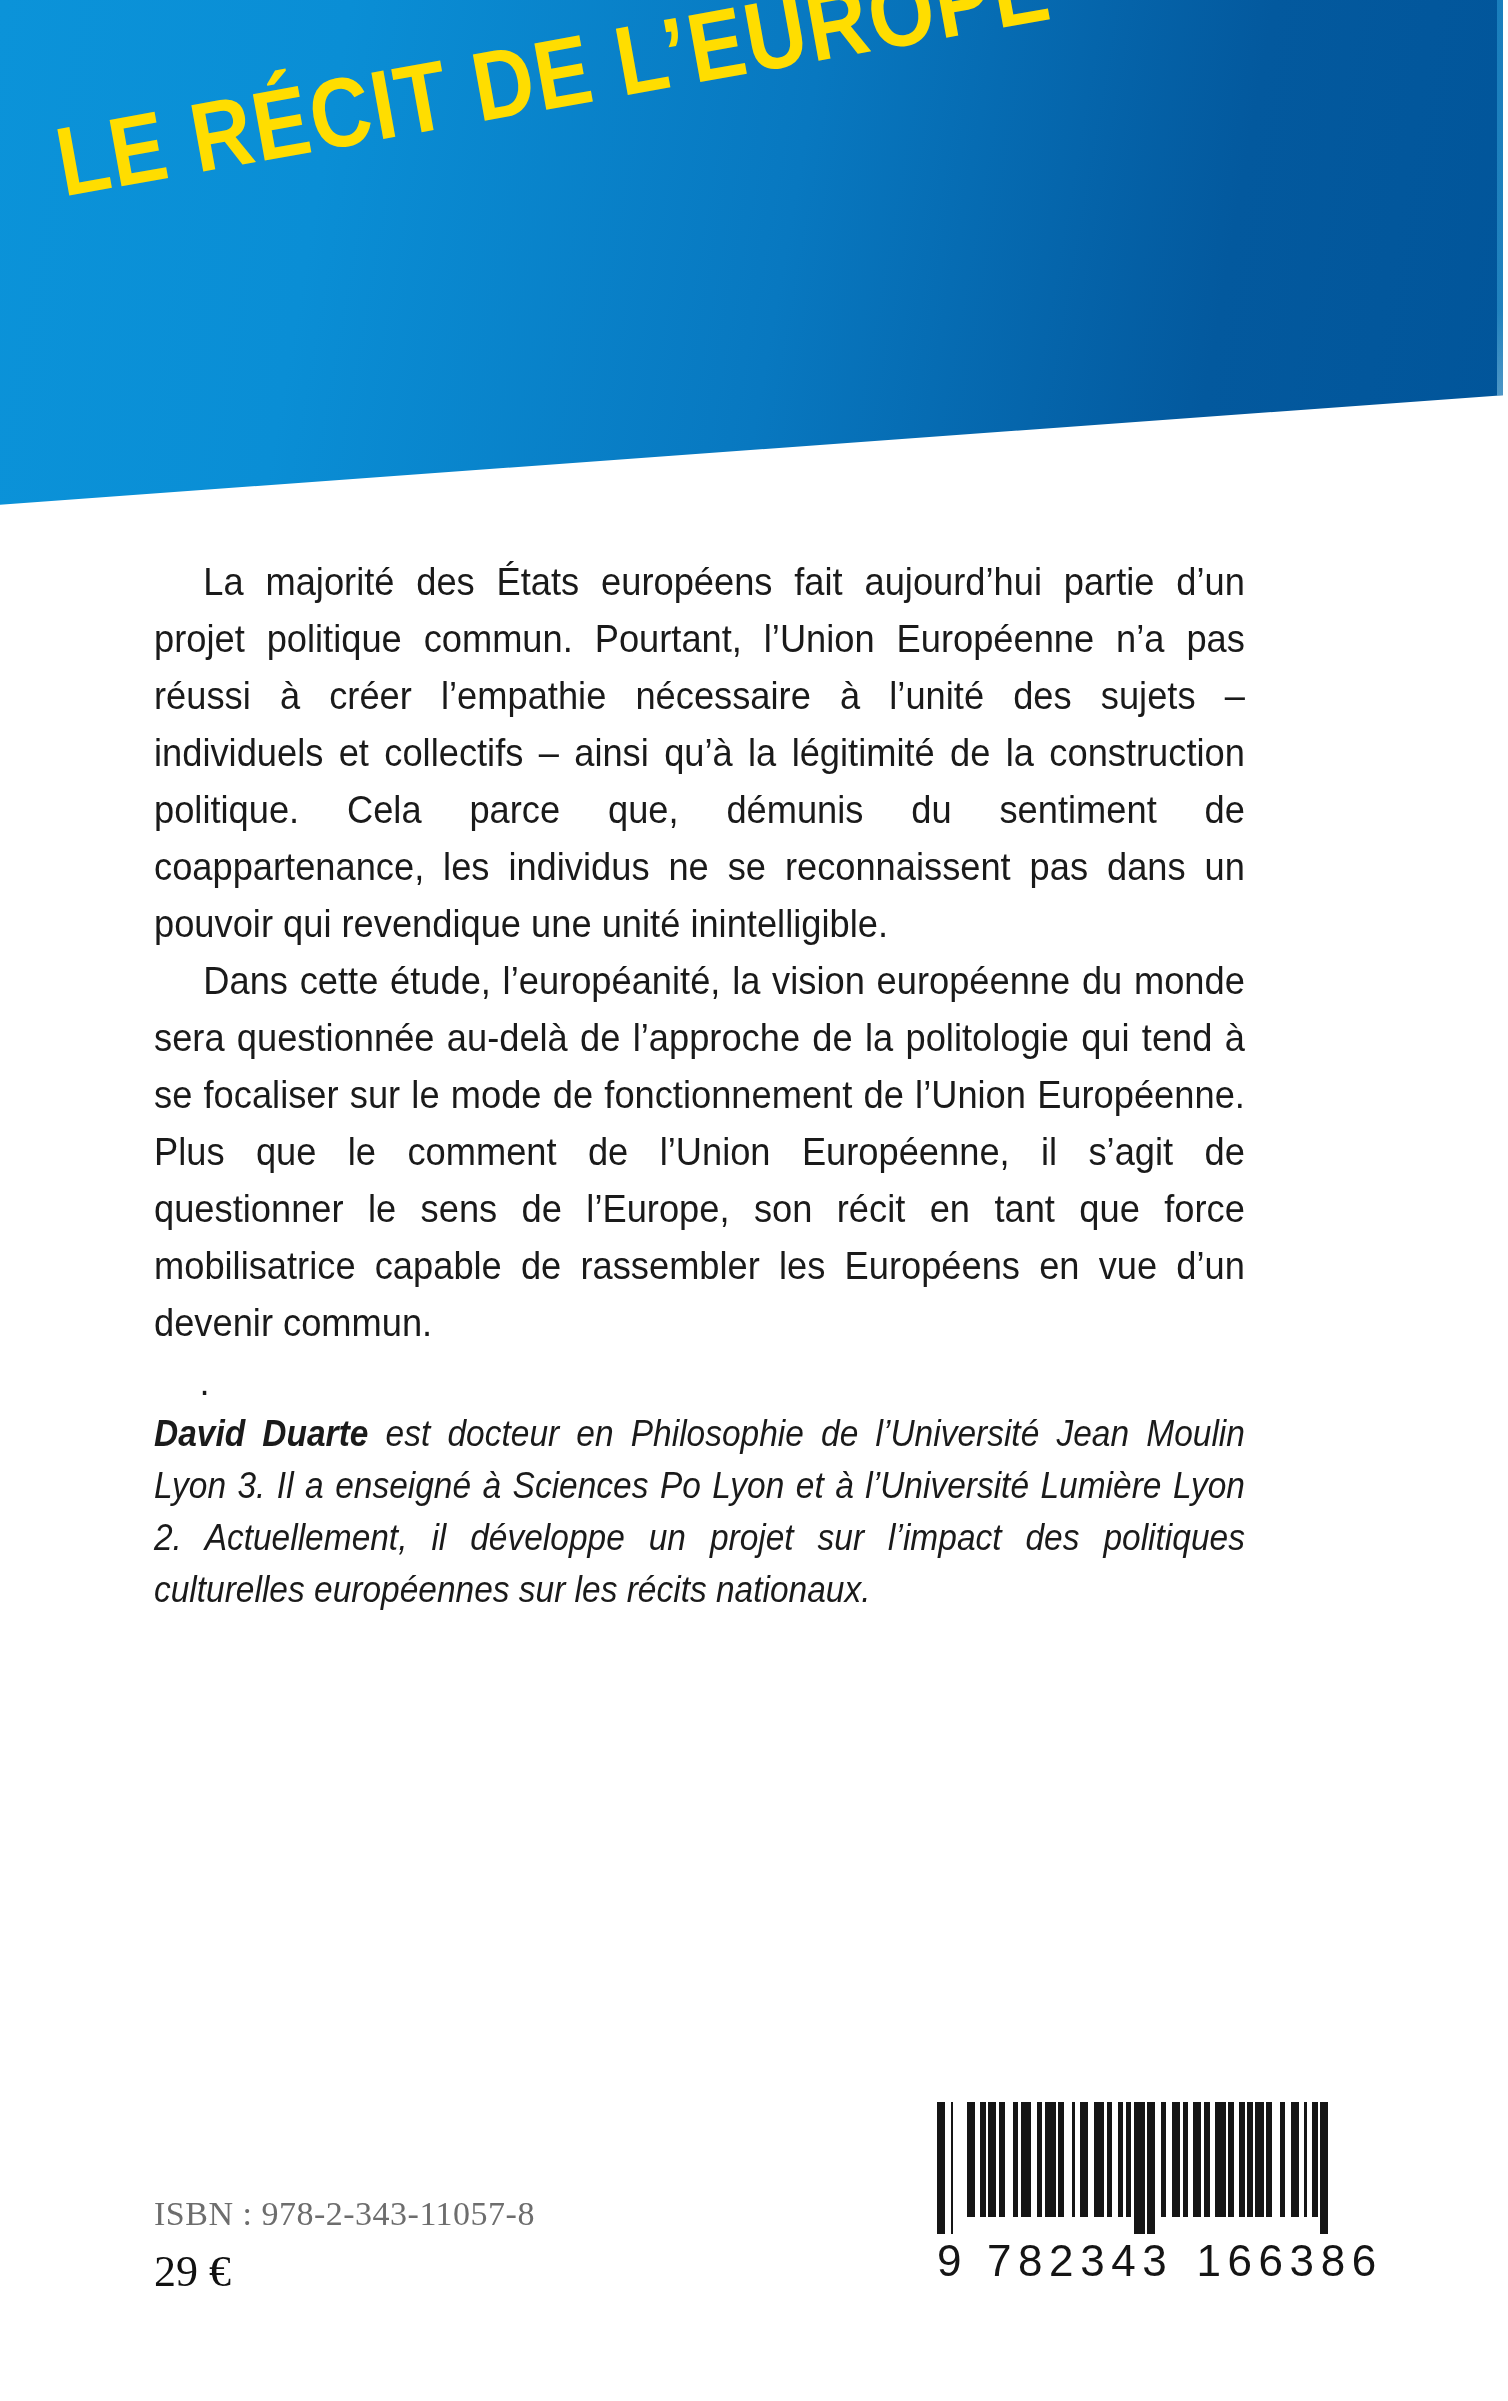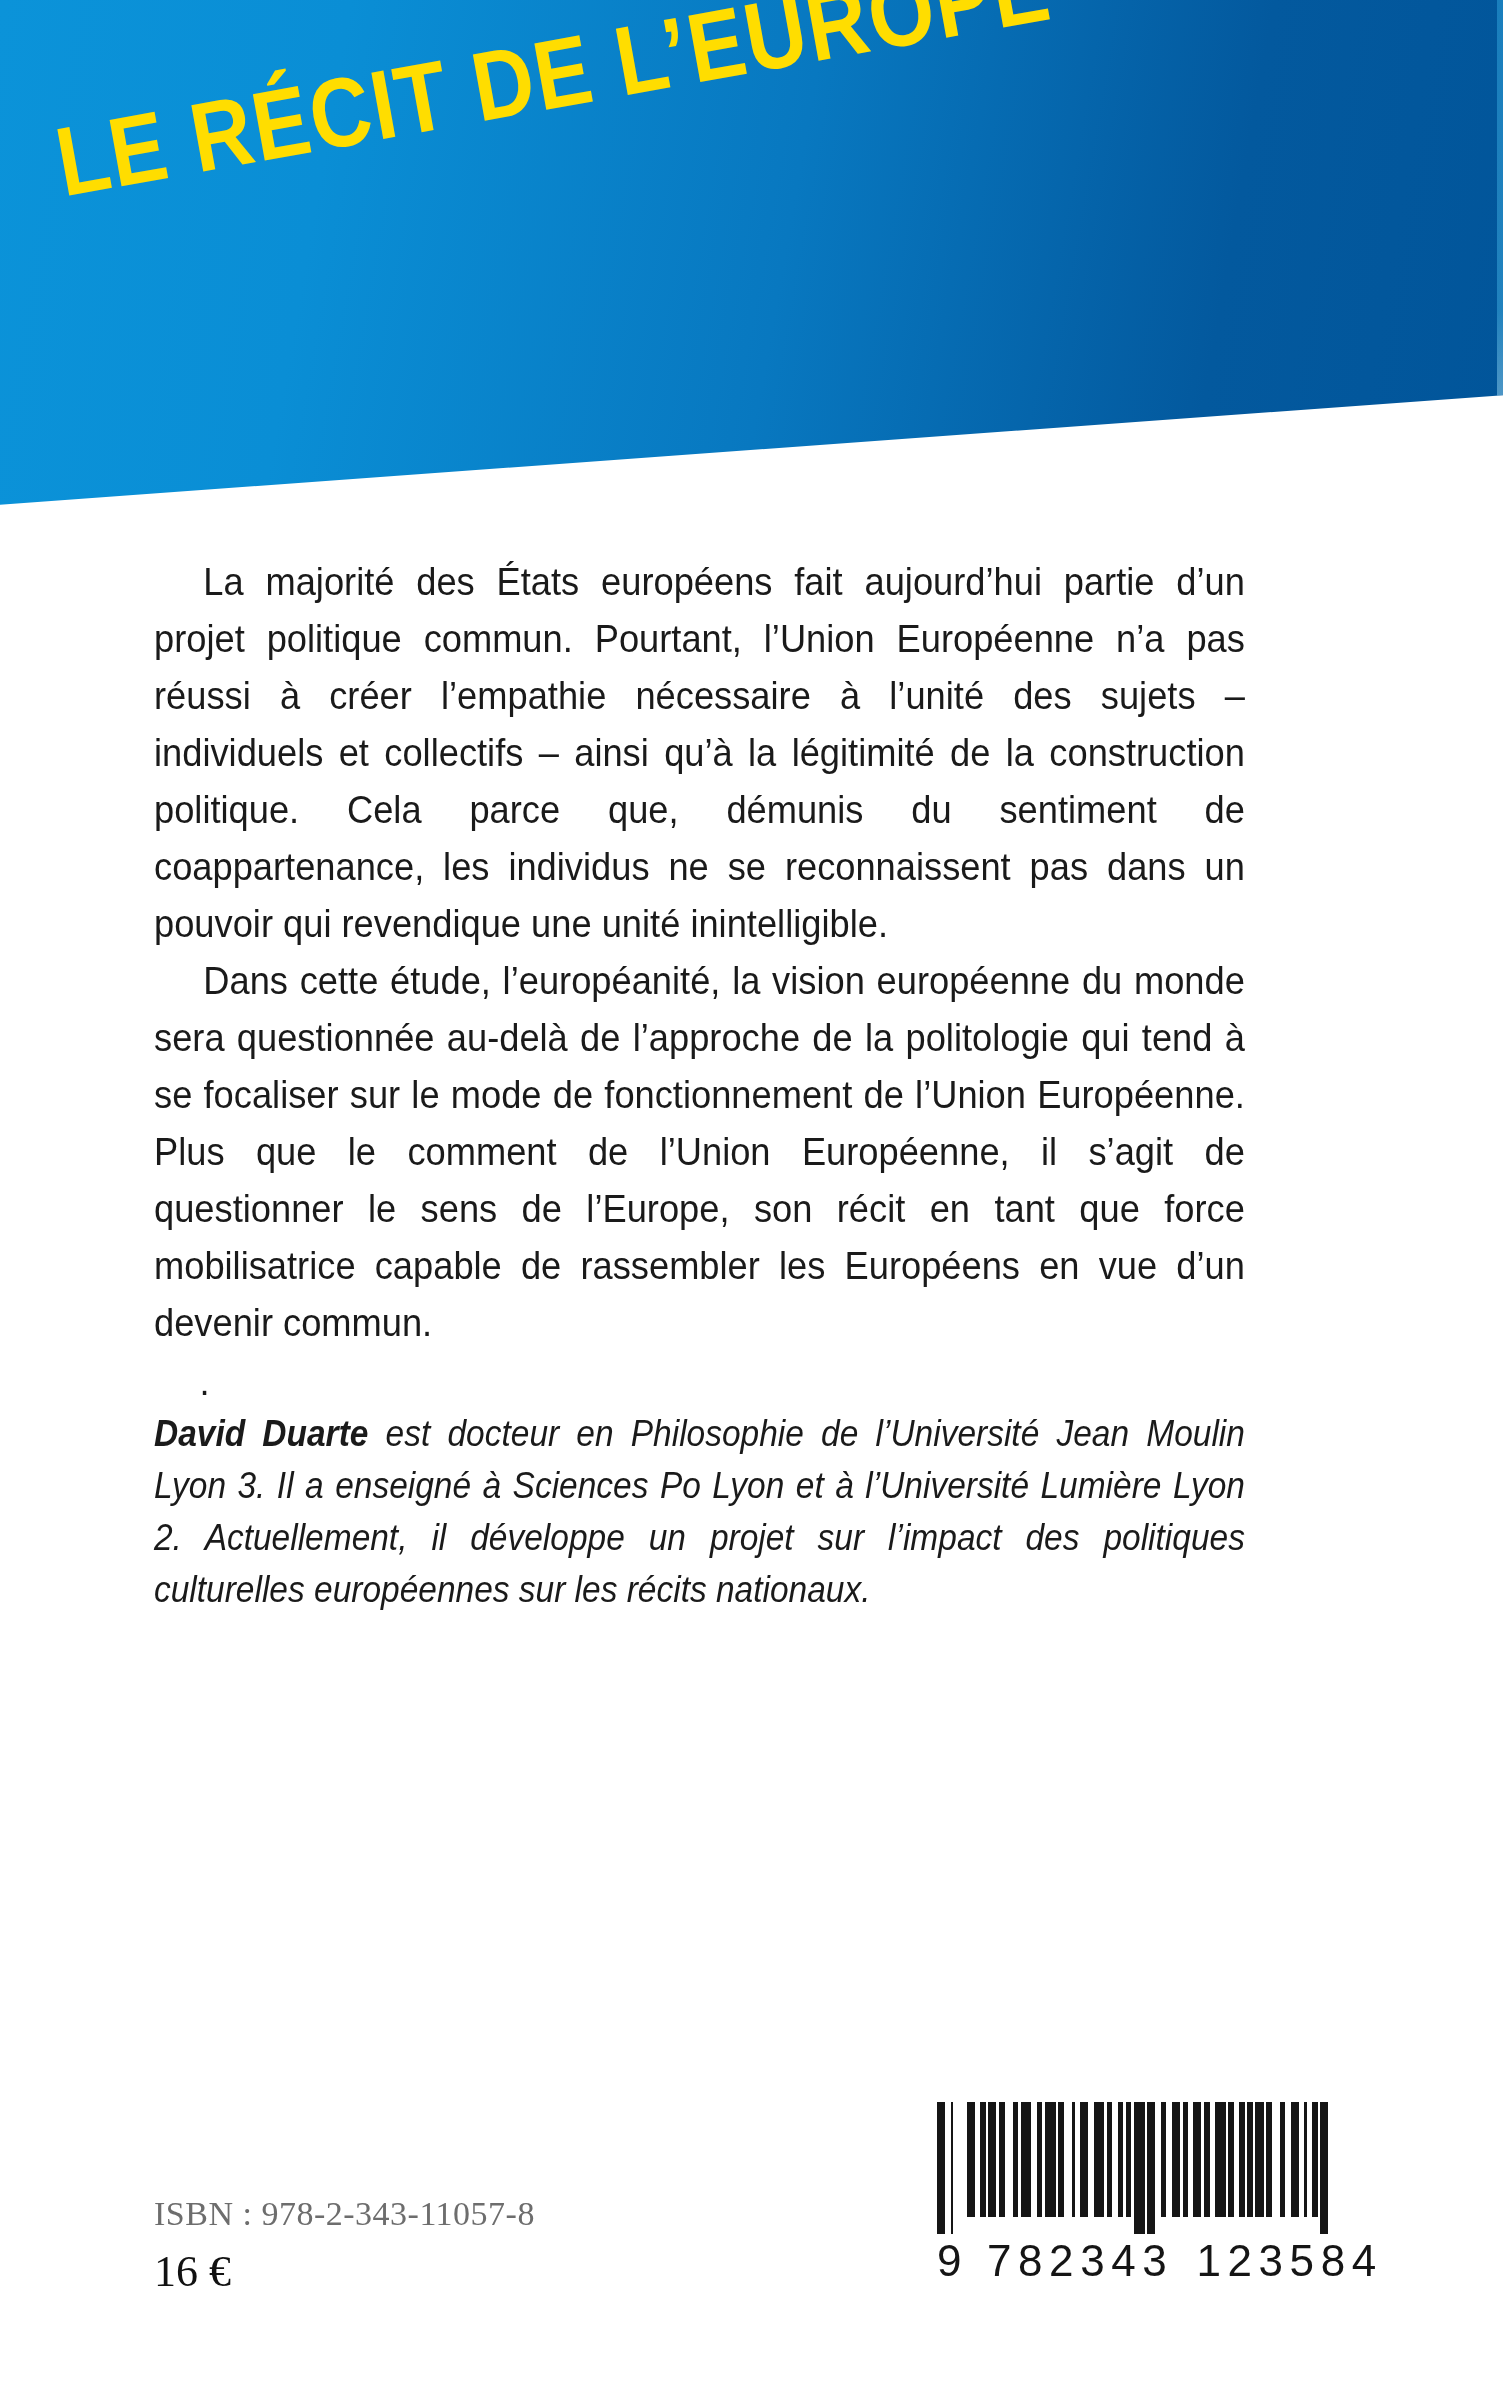--- a/index.html
+++ b/index.html
@@ -177,21 +177,21 @@
     <p>La majorité des États européens fait aujourd’hui partie d’un projet politique commun. Pourtant, l’Union Européenne n’a pas réussi à créer l’empathie nécessaire à l’unité des sujets – individuels et collectifs – ainsi qu’à la légitimité de la construction politique. Cela parce que, démunis du sentiment de coappartenance, les individus ne se reconnaissent pas dans un pouvoir qui revendique une unité inintelligible.</p>
     <p>Dans cette étude, l’européanité, la vision européenne du monde sera questionnée au-delà de l’approche de la politologie qui tend à se focaliser sur le mode de fonctionnement de l’Union Européenne. Plus que le comment de l’Union Européenne, il s’agit de questionner le sens de l’Europe, son récit en tant que force mobilisatrice capable de rassembler les Européens en vue d’un devenir commun.</p>
     <p class="stray">.</p>
   </div>
 
   <div class="author-note">
     <span class="author-name">David Duarte</span><span> est docteur en Philosophie de l’Université Jean Moulin Lyon 3. Il a enseigné à Sciences Po Lyon et à l’Université Lumière Lyon 2. Actuellement, il développe un projet sur l’impact des politiques culturelles européennes sur les récits nationaux.</span>
   </div>
 
   <div class="isbn">ISBN : 978-2-343-11057-8</div>
-  <div class="price">16 €</div>
+  <div class="price">29 €</div>
 
   <div class="barcode-block">
     <div class="bars" id="barcode-bars">
         <span style="width: 8.8px; height: 132px; background: rgb(21, 21, 21);"></span>
         <span style="width: 5.9px; height: 132px; background: transparent;"></span>
         <span style="width: 2.9px; height: 132px; background: rgb(21, 21, 21);"></span>
         <span style="width: 14.7px; height: 115px; background: transparent;"></span>
         <span style="width: 8.8px; height: 115px; background: rgb(21, 21, 21);"></span>
         <span style="width: 5.9px; height: 115px; background: transparent;"></span>
         <span style="width: 5.9px; height: 115px; background: rgb(21, 21, 21);"></span>
@@ -255,18 +255,18 @@
         <span style="width: 2.9px; height: 115px; background: rgb(21, 21, 21);"></span>
         <span style="width: 5.9px; height: 115px; background: transparent;"></span>
         <span style="width: 5.9px; height: 115px; background: rgb(21, 21, 21);"></span>
         <span style="width: 2.9px; height: 132px; background: transparent;"></span>
         <span style="width: 8.8px; height: 132px; background: rgb(21, 21, 21);"></span>
         <span style="width: 5.9px; height: 132px; background: transparent;"></span>
       </div>
     <div class="barcode-digits">
       <span class="bd-lead">9</span>
       <span class="bd-left">782343</span>
-      <span class="bd-right">123584</span>
+      <span class="bd-right">166386</span>
     </div>
   </div>
 
 </div>
 
 
 </body></html>

